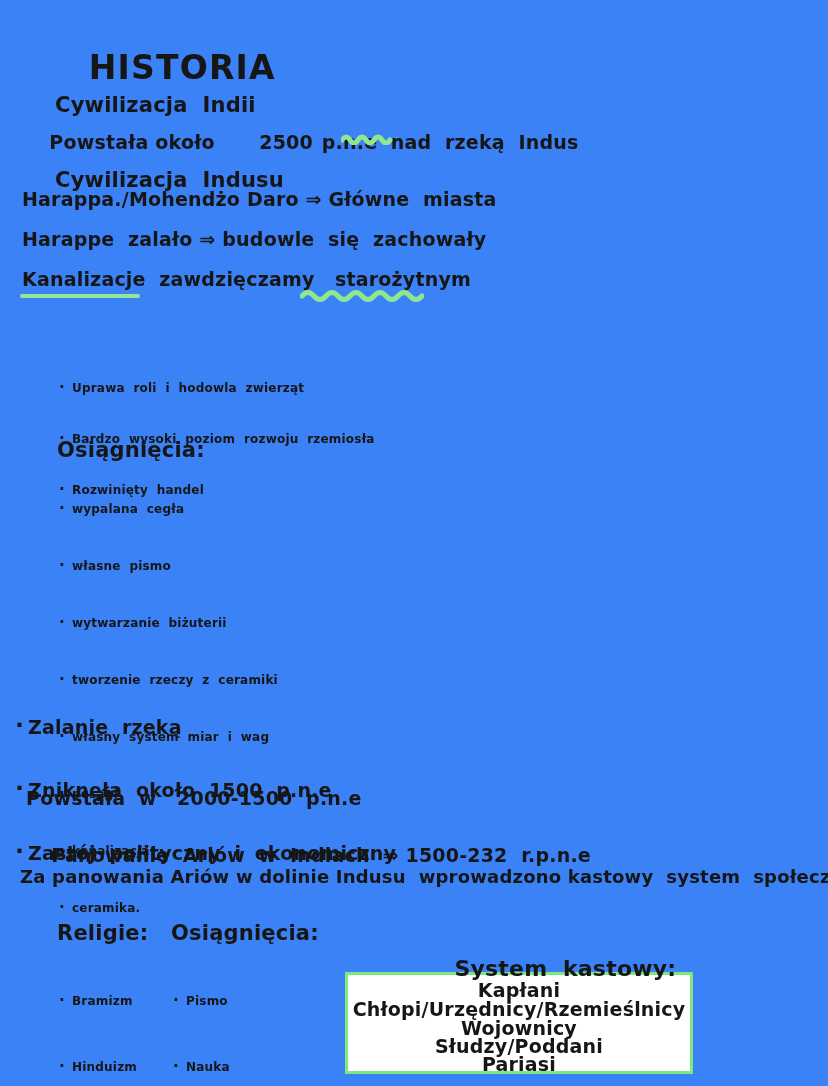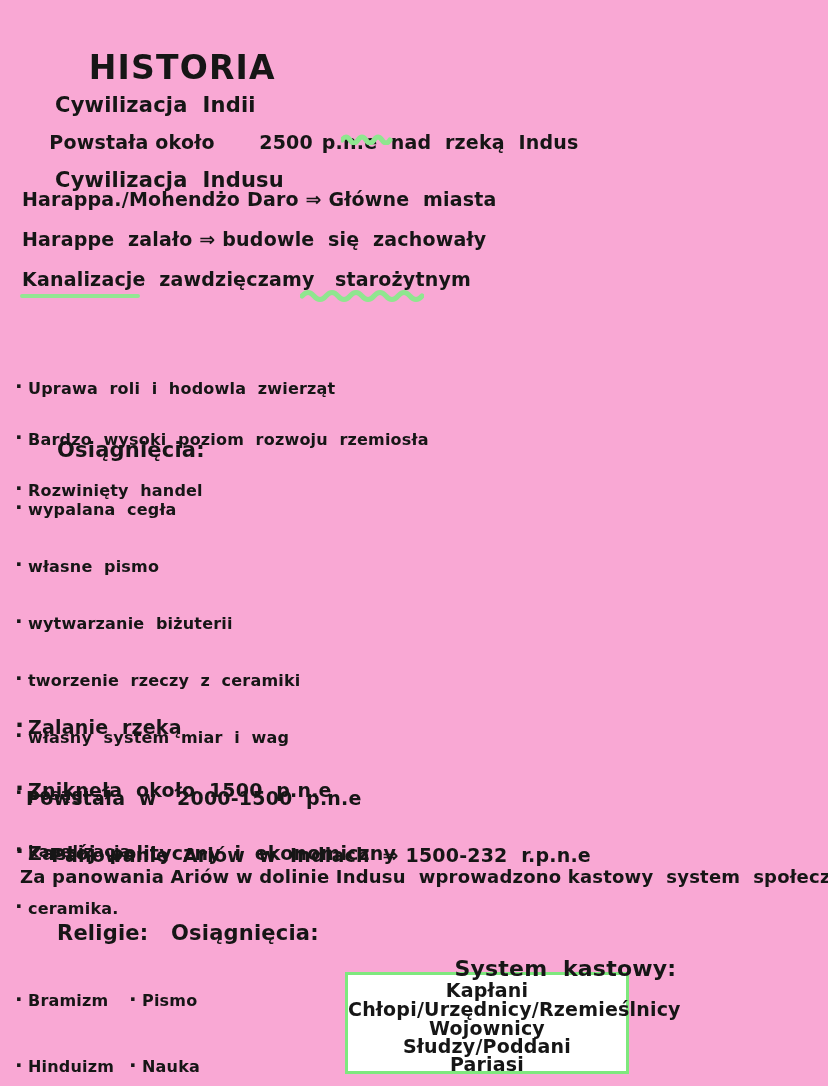--- a/index.html
+++ b/index.html
@@ -15,21 +15,21 @@
     overflow: hidden;
     font-family: "DejaVu Sans", sans-serif;
     color: #1a1a1a;
     -webkit-font-smoothing: antialiased;
   }
 
   
   .page {
     position: absolute;
     inset: 0;
-    background: #f9a8d4;
+    background: #3b82f6;
     padding-left: 21px;
   }
 
   
   .hw {
     font-family: "DejaVu Sans", sans-serif;
     font-weight: 700;
     letter-spacing: 0.2px;
     color: #161616;
     white-space: pre;
@@ -131,21 +131,21 @@
     text-align: center;
     white-space: pre;
   }
 
   
   .t-title  { font-size: 33px; letter-spacing: 1.2px; }
   .t-head   { font-size: 21px; }
   .t-head-l { font-size: 22px; }
   .t-body   { font-size: 19px; }
   .t-body-s { font-size: 18px; }
-  .t-list   { font-size: 16px; }
+  .t-list   { font-size: 12px; margin-left: 44px; }
   .t-caste  { font-size: 19px; }
 </style>
 </head>
 <body>
 
 <div class="page">
 
   <div class="ln hw t-title" style="left:18px; top:14px;">
     <span class="hl hl-title"><span id="titleText">HISTORIA</span></span>
   </div>
@@ -237,21 +237,21 @@
   <div class="bullets hw t-list" style="left:142px; top:946px; line-height:22px;">
     <span class="bi">Pismo</span>
     <span class="bi">Nauka</span>
     
   </div>
 
   <div class="ln hw t-head-l" style="left:414px; top:935px;">
     <span class="hl hl-soft"><span>System  kastowy:</span></span>
   </div>
 
-  <div class="caste-box" style="left:345px; top:972px; width:284px; height:102px;">
+  <div class="caste-box" style="left:345px; top:972px; width:348px; height:102px;">
     <span class="caste-row hw t-caste" style="top:6px;">Kapłani</span>
     <span class="caste-row hw t-caste" style="top:25px;">Chłopi/Urzędnicy/Rzemieślnicy</span>
     <span class="caste-row hw t-caste" style="top:44px;">Wojownicy</span>
     <span class="caste-row hw t-caste" style="top:80px;">Pariasi</span>
     <span class="caste-row hw t-caste" style="top:62px;">Słudzy/Poddani</span>
   </div>
 
 </div>
 
 </body></html>

